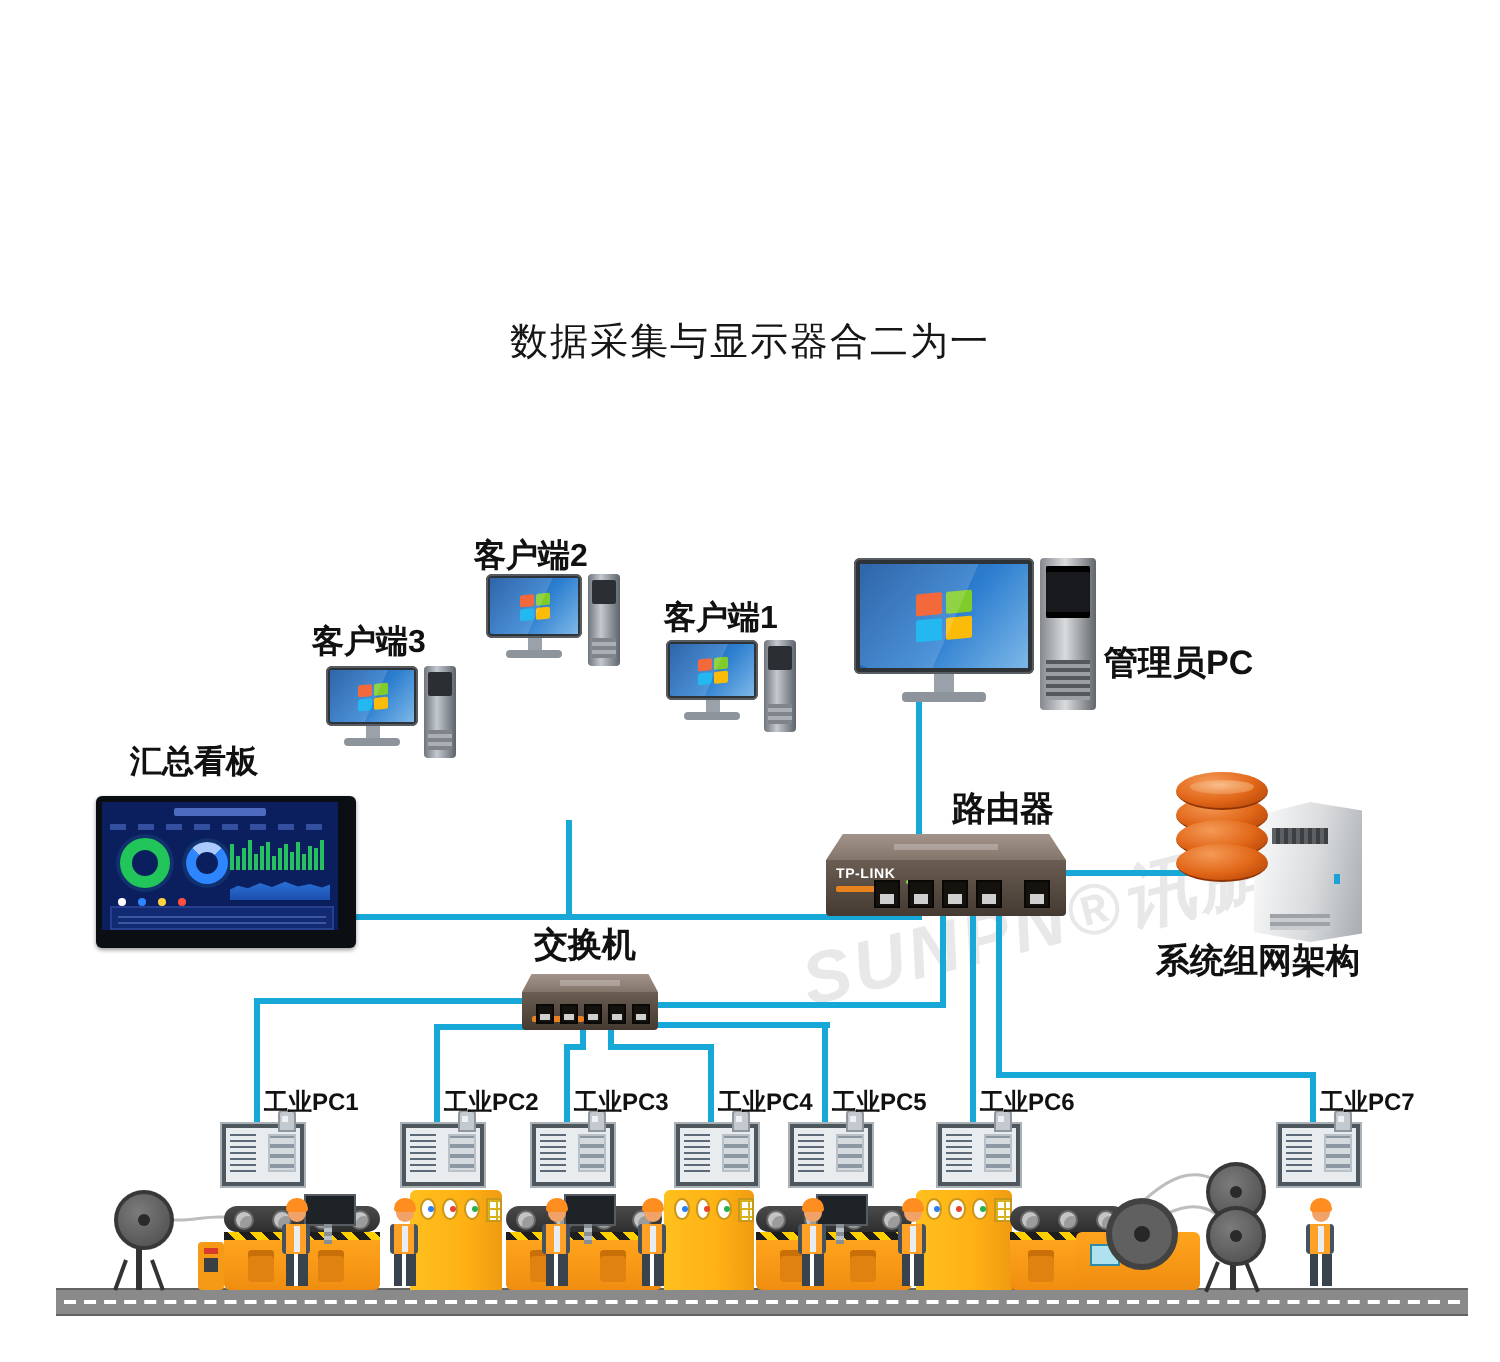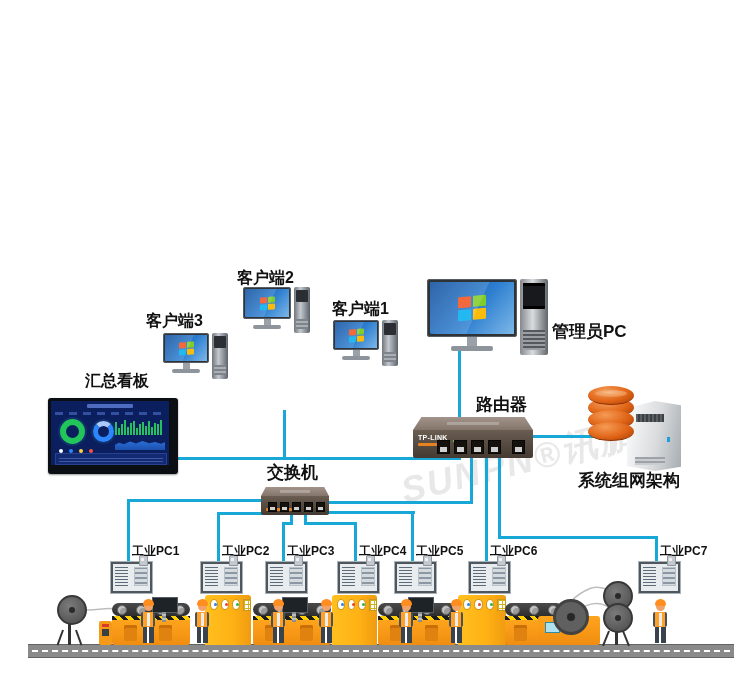--- a/index.html
+++ b/index.html
@@ -159,20 +159,21 @@
   #minibox{position:absolute;left:99px;top:621px;width:13px;height:24px;background:#f59a16;border-radius:2px;z-index:3;}
   #minibox::before{content:"";display:block;margin:3px auto 2px;width:7px;height:3px;background:#d93b2b;}
   #minibox::after{content:"";display:block;margin:0 auto;width:7px;height:7px;background:#3a3f44;}
   #cableSvg{position:absolute;left:0;top:0;z-index:2;}
 </style>
 </head>
 <body>
 
 <div id="stage">
 
+  <div class="hdr" id="sub-cn">数据采集与显示器合二为一</div>
 
   <div id="wm">SUNPN®讯鹏</div>
 
   <div class="cable v" style="left:458px;top:351px;height:67px;"></div>
   <div class="cable h" style="left:531px;top:435px;width:66px;"></div>
   <div class="cable v" style="left:283px;top:410px;height:50px;"></div>
   <div class="cable h" style="left:172px;top:457px;width:289px;"></div>
   <div class="cable v" style="left:458px;top:446px;height:14px;"></div>
   <div class="cable v" style="left:470px;top:446px;height:58px;"></div>
   <div class="cable h" style="left:320px;top:501px;width:153px;"></div>
@@ -209,21 +210,21 @@
               </i>
             </span>
           </div>
         </div>
       <div class="neck"></div>
         <div class="mbase-stand"></div>
     </div>
     <div class="tower-s"></div>
   </div>
 
-  <div class="nlabel" style="left:146px;top:311px;text-align:right;">客户端3</div>
+  <div class="nlabel" style="left:156px;top:311px;text-align:right;">客户端3</div>
   <div class="pc" style="left:163px;top:333px;">
     <div class="mon">
       <div class="frame">
           <div class="scr" style="width:42px;height:26px;">
             <span class="flag">
               <i>
                 <b></b>
                 <b></b>
                 <b></b>
                 <b></b>
@@ -273,21 +274,21 @@
             </span>
           </div>
         </div>
       <div class="neck" style="width:10px;height:9px;"></div>
         <div class="mbase-stand" style="width:42px;height:5px;"></div>
     </div>
     <div class="tower-l"></div>
   </div>
 
 
-  <div class="nlabel" style="left:85px;top:371px;">汇总看板</div>
+  <div class="nlabel" style="left:65px;top:371px;">汇总看板</div>
   <div id="dash">
     <div id="dscr">
       <i class="d-title"></i>
       <i class="d-strip"></i>
       <i class="donut" id="don1"></i>
       <i class="donut" id="don2"></i>
       <span id="ddots">
           <i></i>
           <i></i>
           <i></i>

